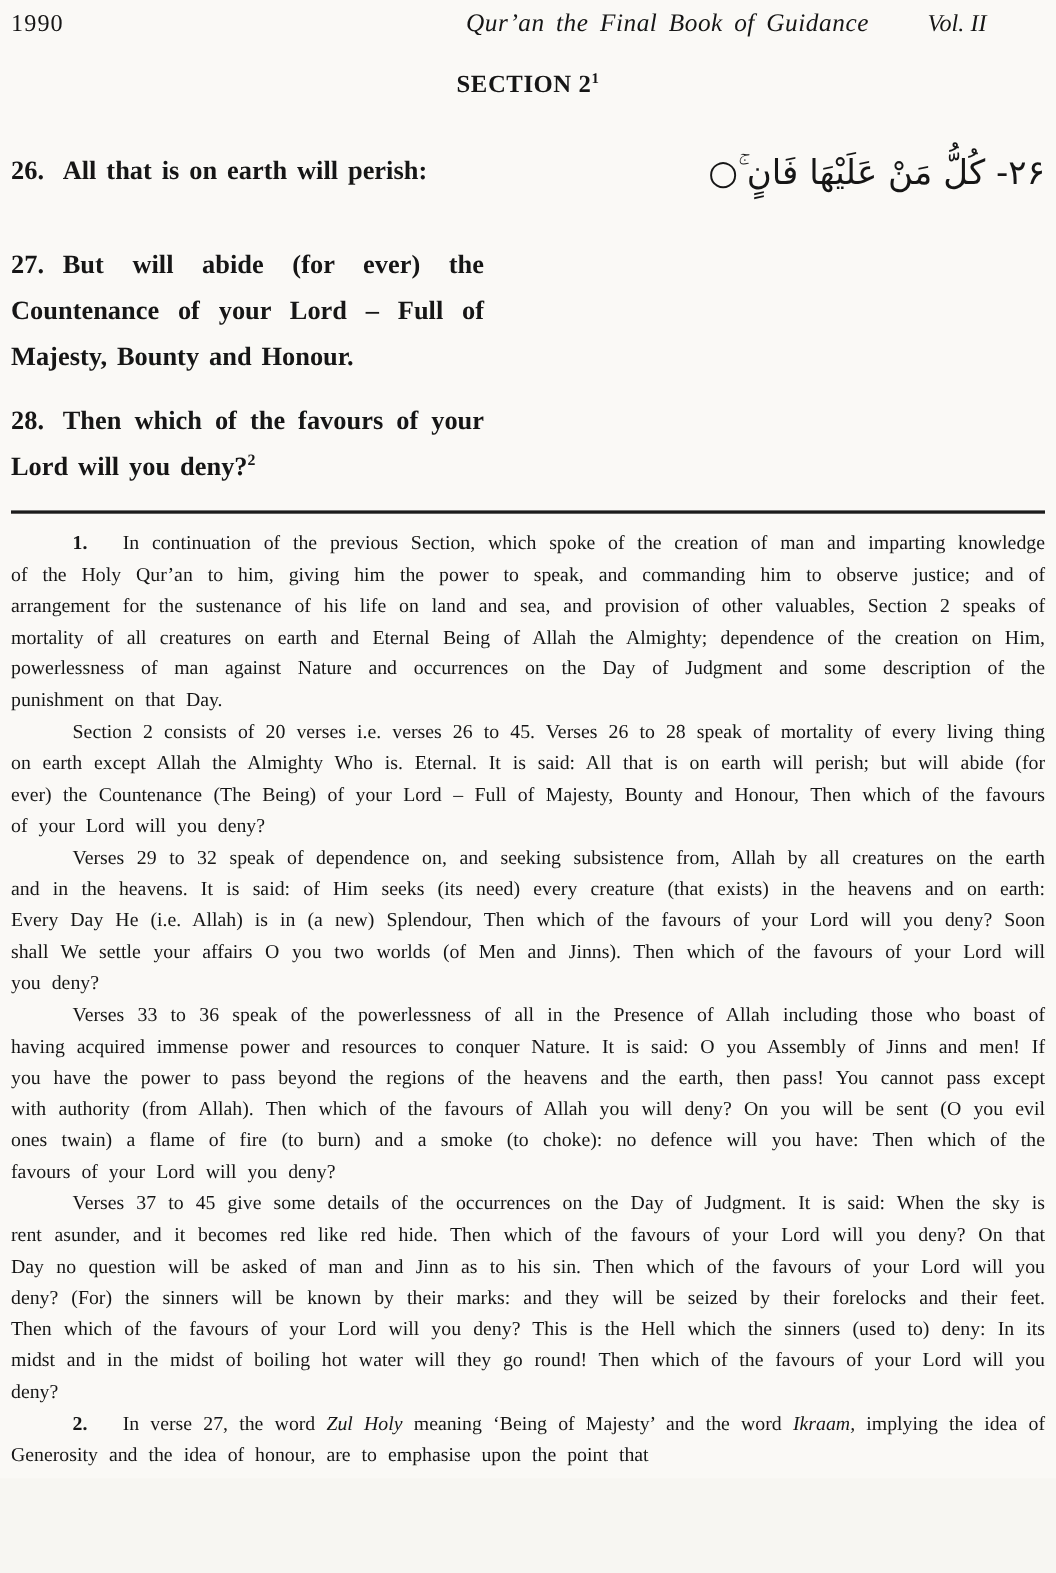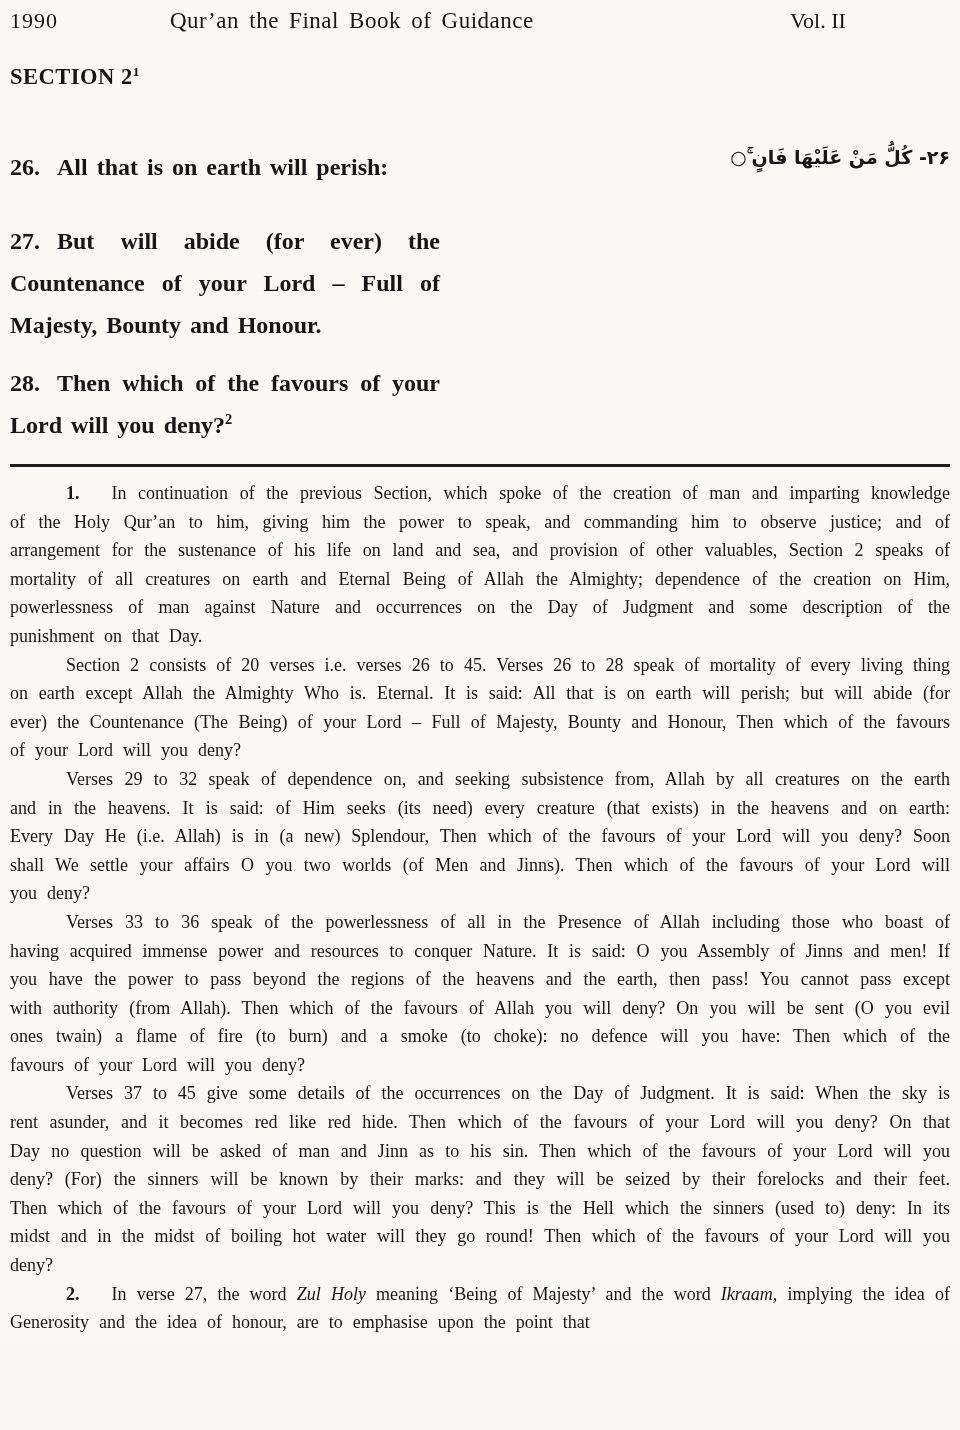--- a/index.html
+++ b/index.html
@@ -17,58 +17,58 @@
     background: #faf9f6;
   }
   
   .running-head {
     display: flex; align-items: baseline;
     font-size: 22px; line-height: 26px;
     margin-top: 2px;
   }
   .running-head .page-number { width: 160px; letter-spacing: 1px; }
   .running-head .book-title {
-    flex: 1; text-align: left;
-    font-size: 23px; letter-spacing: .5px;
+    flex: 1; text-align: right;
+    font-style: italic; font-size: 23px; letter-spacing: .5px;
     word-spacing: 4px;
   }
-  .running-head .volume { width: 160px; text-align: left; }
+  .running-head .volume { width: 160px; text-align: center; font-style: italic; }
   
   .section-heading {
+    text-align: center;
     font-weight: bold;
     font-size: 22.5px;
     margin-top: 30px;
     letter-spacing: .5px;
   }
   sup { font-size: 60%; line-height: 0; }
   
   .verses { margin-top: 34px; }
   .verse-row {
-    display: flex; justify-content: space-between; align-items: flex-end;
+    display: flex; justify-content: space-between; align-items: center;
   }
   .verse-row.gap-a { margin-bottom: 32px; }
   .verse-row.gap-b { margin-bottom: 16px; gap: 32px; }
   .verse-english {
     width: 430px;
     font-weight: bold;
     font-size: 24px;
     line-height: 42px;
     text-align: justify;
     word-spacing: 3px;
   }
   .verse-english .verse-number { margin-right: 17px; }
   .verse-arabic {
     width: 470px;
     direction: rtl;
     text-align: right;
     font-family: "DejaVu Sans", sans-serif;
-    font-size: 19px;
+    font-size: 31px;
     line-height: 62px;
     padding-top: 2px;
-    font-weight: bold;
   }
   .verse-arabic .ar-line { white-space: nowrap; }
   
   .divider {
     border: none;
     border-top: 3px solid #1c1c1c;
     margin: 18px 0 12px 0;
   }
   
   .commentary {

